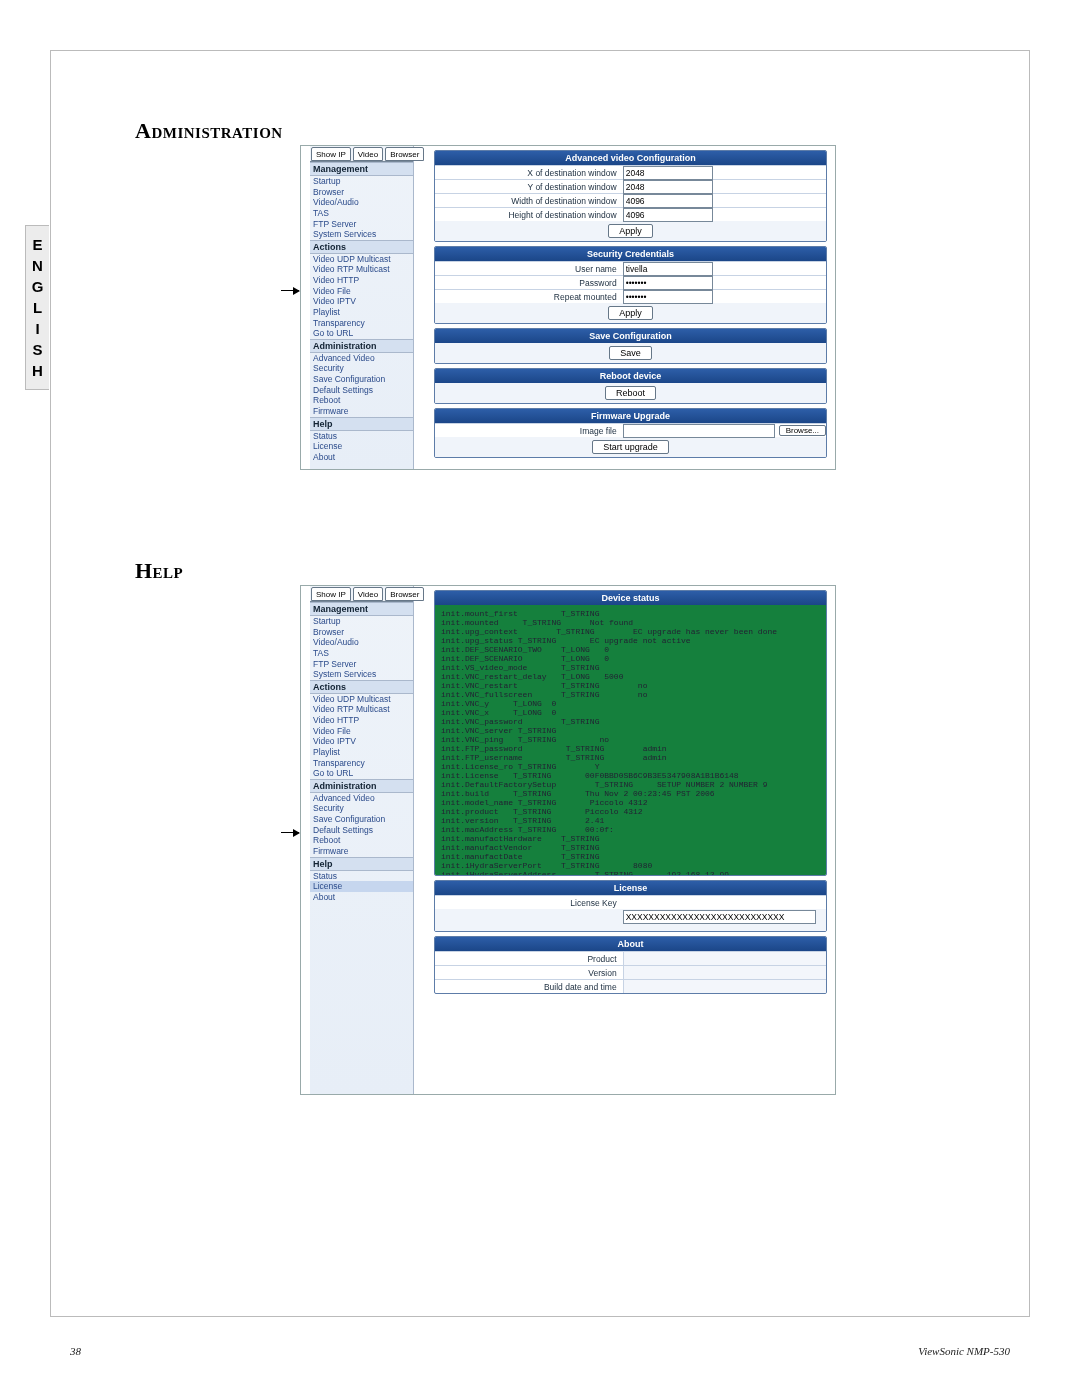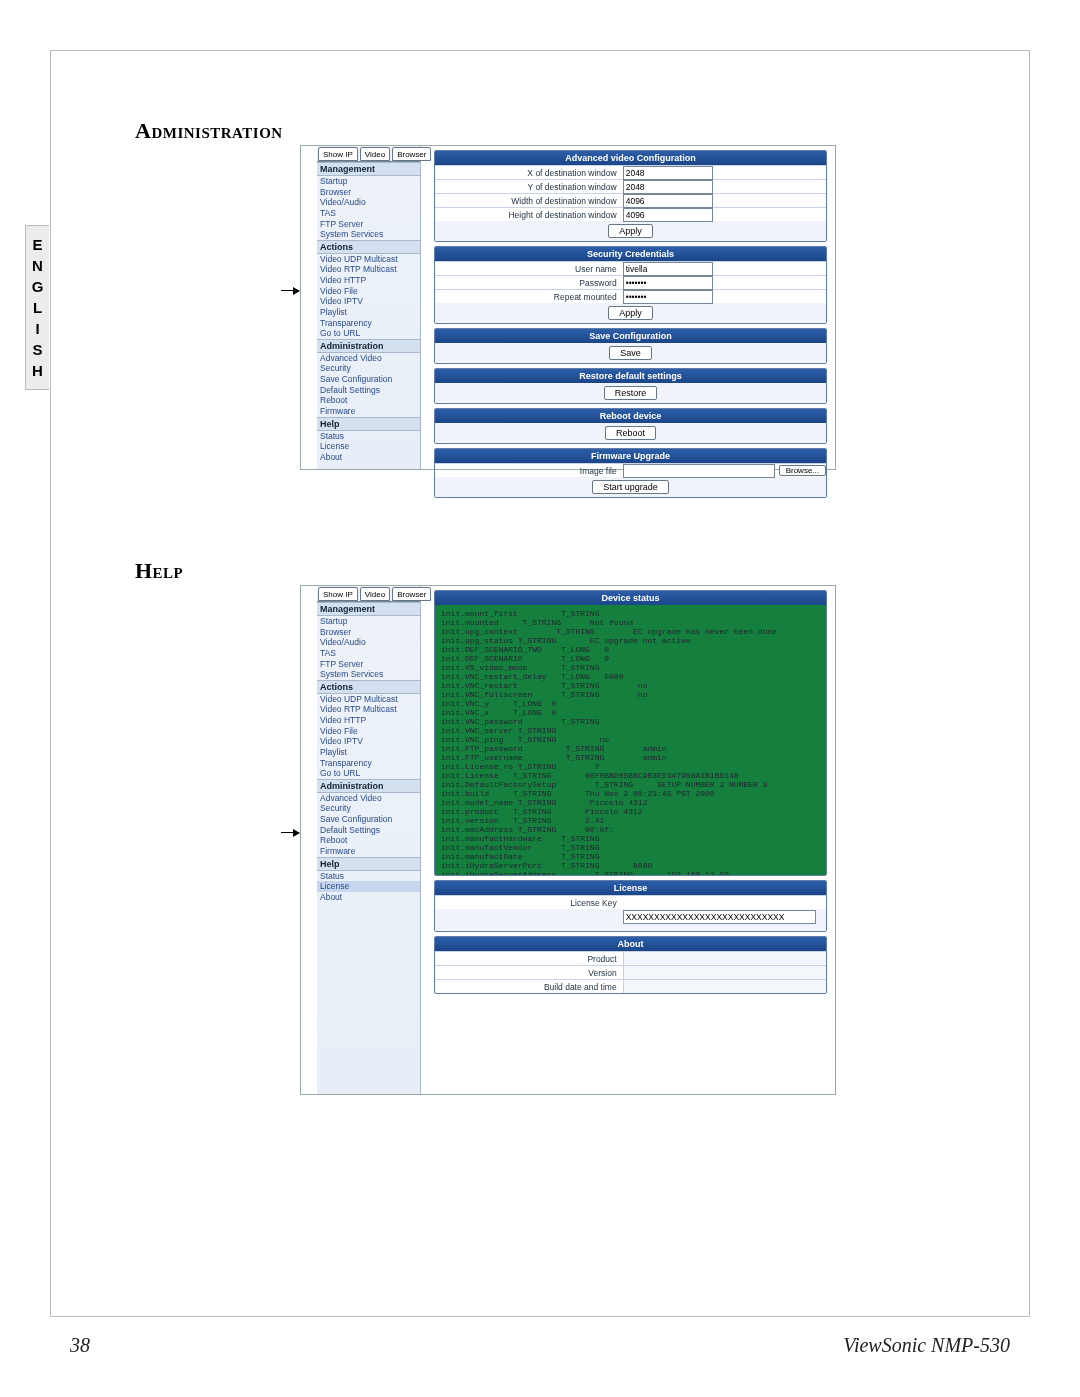--- a/index.html
+++ b/index.html
@@ -46,21 +46,21 @@
     background: #fff;
     font-size: 9px;
     color: #2a4a8a;
   }
   #shot1 { left:300px; top:145px; width:536px; height:325px; }
   #shot2 { left:300px; top:585px; width:536px; height:510px; }
 
   
   .sidebar {
     position: absolute;
-    left: 16px; top: 0; bottom: 0; width: 104px;
+    left: 9px; top: 0; bottom: 0; width: 104px;
     background: linear-gradient(#eef3f9,#e7eef7);
     border-right: 1px solid #aab8cc;
     font-size: 9px;
   }
   .sb-tabs {
     display:flex; height:16px;
     border-bottom: 1px solid #789;
   }
   .sb-tabs button {
     flex:0 0 auto; font-size:8px; padding:1px 4px;
@@ -126,21 +126,21 @@
     border-left:7px solid #000; border-top:4px solid transparent; border-bottom:4px solid transparent;
   }
   #arrow1 { left:281px; top:290px; }
   #arrow2 { left:281px; top:832px; }
 
   .footer {
     position:absolute; left:70px; bottom:40px; right:70px;
     display:flex; justify-content:space-between;
     font-style: italic;
     font-family: Georgia, "Times New Roman", serif;
-    font-size: 20px;
+    font-size: 11px;
     color:#222;
   }
 </style>
 </head>
 <body>
 
 <div class="page-border"></div>
 
 <div class="lang-tab">
   <div>E</div>
@@ -231,24 +231,20 @@
           <div class="val"><input type="password" value="*******" style=""></div>
         </div>
       <div class="btnrow"><button class="abtn">Apply</button></div>
     </div>
 
     <div class="panel">
       <div class="panel-title">Save Configuration</div>
       <div class="btnrow"><button class="abtn">Save</button></div>
     </div>
 
-    <div class="panel">
-      <div class="panel-title">Restore default settings</div>
-      <div class="btnrow"><button class="abtn">Restore</button></div>
-    </div>
 
     <div class="panel">
       <div class="panel-title">Reboot device</div>
       <div class="btnrow"><button class="abtn">Reboot</button></div>
     </div>
 
     <div class="panel">
       <div class="panel-title">Firmware Upgrade</div>
       <div class="row">
         <div class="lbl">Image file</div>

